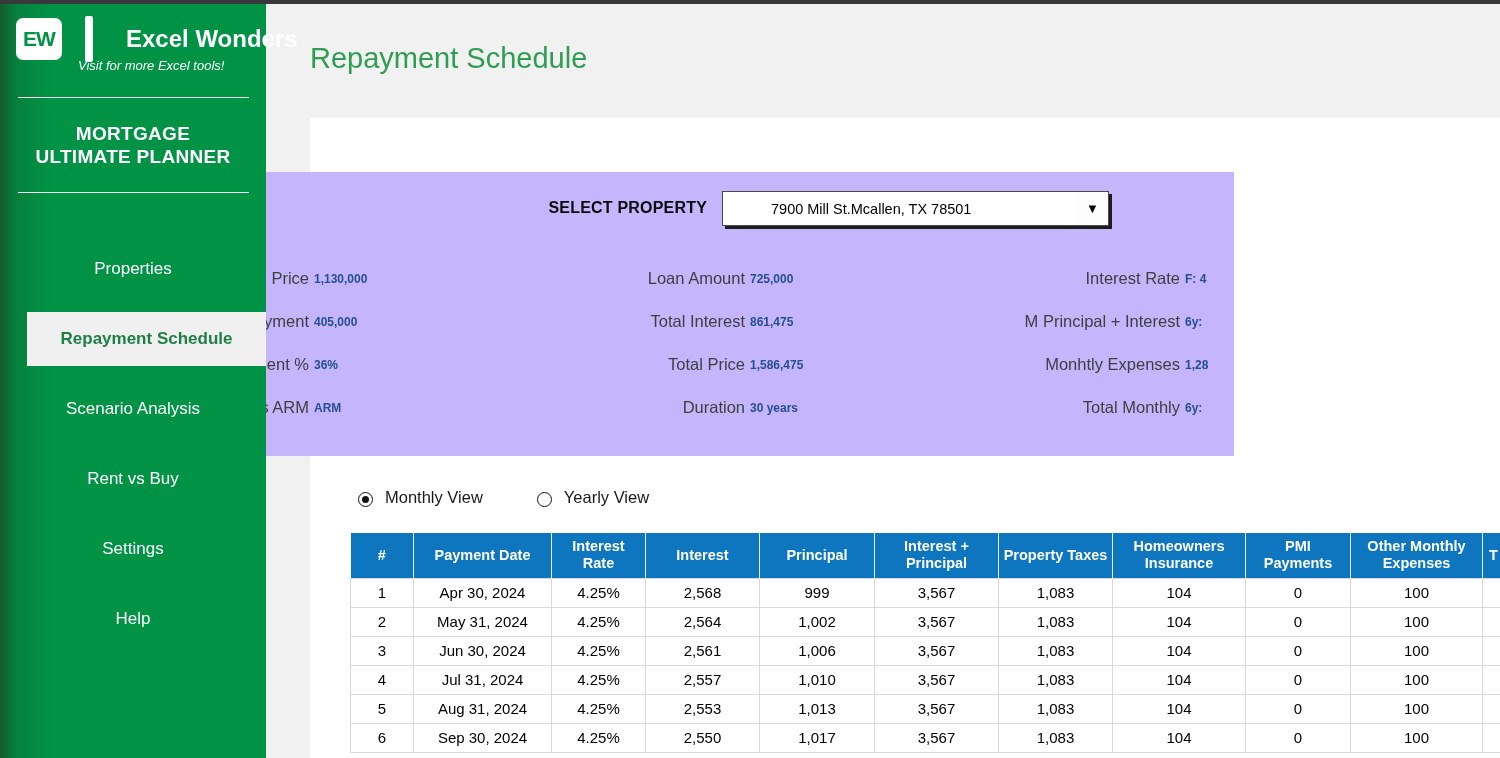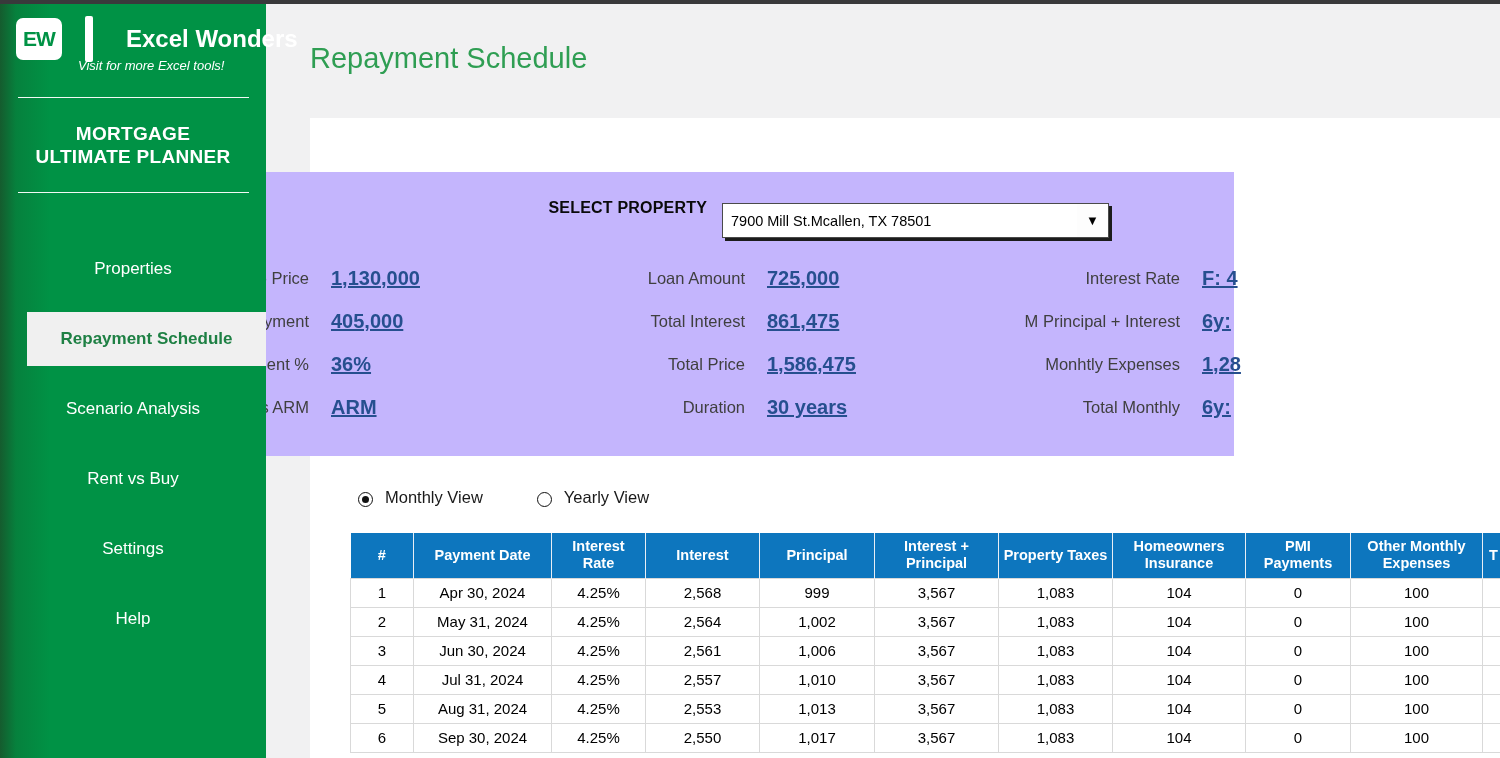--- a/index.html
+++ b/index.html
@@ -65,43 +65,43 @@
   .summary-panel {
     position: absolute; left: 84px; top: 172px; width: 1150px; height: 284px;
     background: #c4b5fd;
   }
   .select-row { position: absolute; left: 0; top: 19px; width: 100%; height: 36px; }
   .select-label {
     position: absolute; left: 0; top: 8px; width: 623px; text-align: right;
     font-size: 16px; font-weight: bold; color: #0a0a0a; letter-spacing: 0.2px;
   }
   .combo {
-    position: absolute; left: 638px; top: 12px; width: 387px; height: 35px;
+    position: absolute; left: 638px; top: 0; width: 387px; height: 35px;
     background: #ffffff; border: 1px solid #4a4a4a;
     box-shadow: 3px 3px 0 0 #1c1c1c;
-    display: flex; align-items: center; cursor: pointer;
+    display: flex; align-items: center; cursor: pointer; padding-left: 40px;
   }
   .combo-value {
     flex: 1; padding-left: 8px; font-size: 14.5px; color: #000000; white-space: nowrap; overflow: hidden;
   }
   .combo-arrow {
     width: 31px; height: 100%; display: flex; align-items: center; justify-content: center;
     font-size: 13px; color: #000000; background: #fdfdfd;
   }
   .fields-col { position: absolute; top: 85px; }
   .col-1 { left: 20px; }
   .col-2 { left: 440px; }
   .col-3 { left: 870px; }
   .field-row { display: flex; align-items: center; height: 43px; }
   .field-label { text-align: right; font-size: 16.5px; color: #3f3f3f; white-space: nowrap; }
   .col-1 .field-label { width: 205px; }
   .col-2 .field-label { width: 221px; }
   .col-3 .field-label { width: 226px; }
   .field-value {
-    margin-left: 22px; font-size: 20px; font-weight: bold; color: #264f8f; white-space: nowrap; text-decoration: underline;
+    margin-left: 5px; font-size: 12px; font-weight: bold; color: #264f8f; white-space: nowrap;
   }
 
   
   .view-toggle { position: absolute; left: 358px; top: 488px; display: flex; align-items: center; }
   .radio-option { display: flex; align-items: flex-end; margin-right: 54px; cursor: pointer; }
   .radio-circle {
     width: 15px; height: 15px; border: 1.6px solid #111111; border-radius: 50%;
     display: inline-flex; align-items: center; justify-content: center; background: #ffffff;
   }
   .radio-dot { width: 7px; height: 7px; border-radius: 50%; background: #111111; display: none; }

